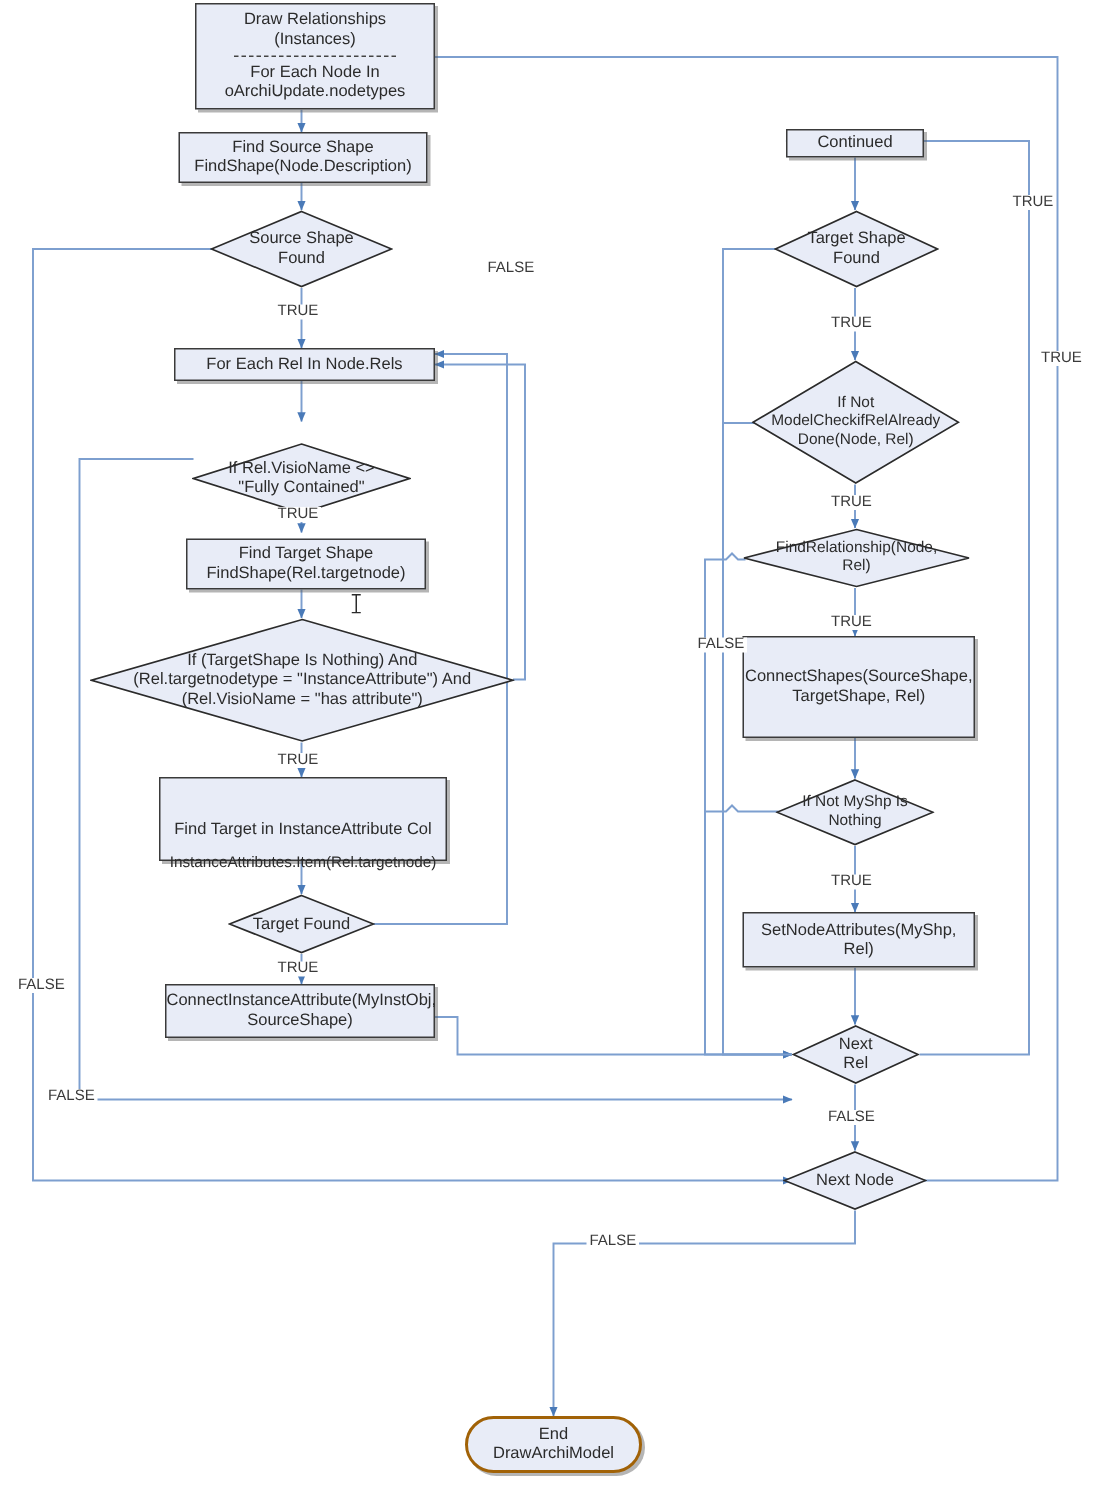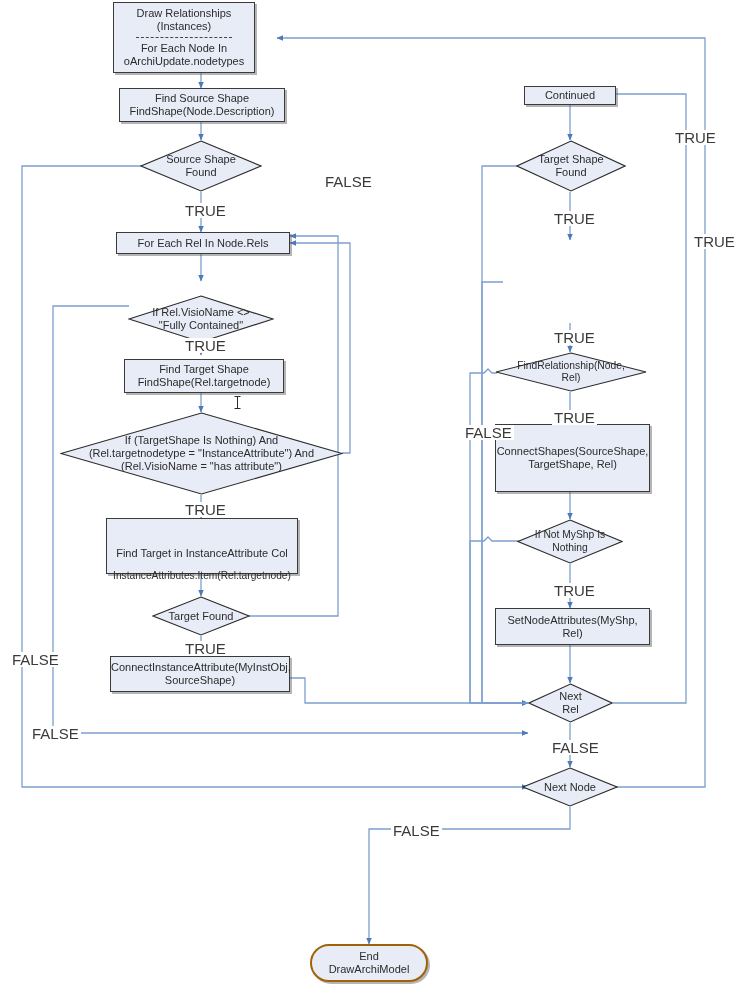--- a/index.html
+++ b/index.html
@@ -51,21 +51,21 @@
     display:block;
     border-top:1px dashed #444;
     width:72%;
     margin:4px auto 4px auto;
     height:0;
   }
 
   
   .elabel{
     position:absolute;
-    font-size:15px;
+    font-size:10px;
     color:#3a3a3a;
     background:#ffffff;
     padding:0 2px;
     white-space:nowrap;
     z-index:4;
     line-height:1;
   }
   
   .caret{
     position:absolute;
@@ -139,21 +139,21 @@
       <path d="M570,723 L570,767" marker-end="url(#ah)"></path>
 
       <path d="M613,703 L686,703 L686,94 L524,94" marker-end="url(#ah)"></path>
 
       <path d="M613,787 L705,787 L705,38 L277,38" marker-end="url(#ah)"></path>
 
       <path d="M570,807 L570,829 L369,829 L369,944" marker-end="url(#ah)"></path>
     </g>
   </svg>
 
-  <div class="node proc" style="left:113px;top:2px;width:142px;height:71px;">
+  <div class="node proc" style="left:130px;top:2px;width:160px;height:71px;">
     <div class="inner">
       <div>Draw Relationships</div>
       <div>(Instances)</div>
       <span class="sep"></span>
       <div>For Each Node In</div>
       <div>oArchiUpdate.nodetypes</div>
     </div>
   </div>
 
   <div class="node proc" style="left:119px;top:88px;width:166px;height:34px;">
@@ -243,20 +243,30 @@
   <div class="node dec" style="left:516px;top:140px;width:110px;height:52px;">
     <svg class="dshape" viewBox="0 0 110 52" preserveAspectRatio="none">
       <polygon points="55,1 109,26 55,51 1,26" fill="#e8ecf7" stroke="#2b2b2b" stroke-width="1.1"></polygon>
     </svg>
     <div class="dlabel">
       <div>Target Shape</div>
       <div>Found</div>
     </div>
   </div>
 
+  <div class="node dec" style="left:501px;top:240px;width:139px;height:83px;">
+    <svg class="dshape" viewBox="0 0 139 83" preserveAspectRatio="none">
+      <polygon points="69.5,1 138,41.5 69.5,82 1,41.5" fill="#e8ecf7" stroke="#2b2b2b" stroke-width="1.1"></polygon>
+    </svg>
+    <div class="dlabel" style="width:92%;font-size:10.3px;">
+      <div>If Not</div>
+      <div>ModelCheckifRelAlready</div>
+      <div>Done(Node, Rel)</div>
+    </div>
+  </div>
 
   <div class="node dec" style="left:495px;top:352px;width:152px;height:40px;">
     <svg class="dshape" viewBox="0 0 152 40" preserveAspectRatio="none">
       <polygon points="76,1 151,20 76,39 1,20" fill="#e8ecf7" stroke="#2b2b2b" stroke-width="1.1"></polygon>
     </svg>
     <div class="dlabel" style="width:88%;font-size:10.3px;">
       <div>FindRelationship(Node,</div>
       <div>Rel)</div>
     </div>
   </div>

